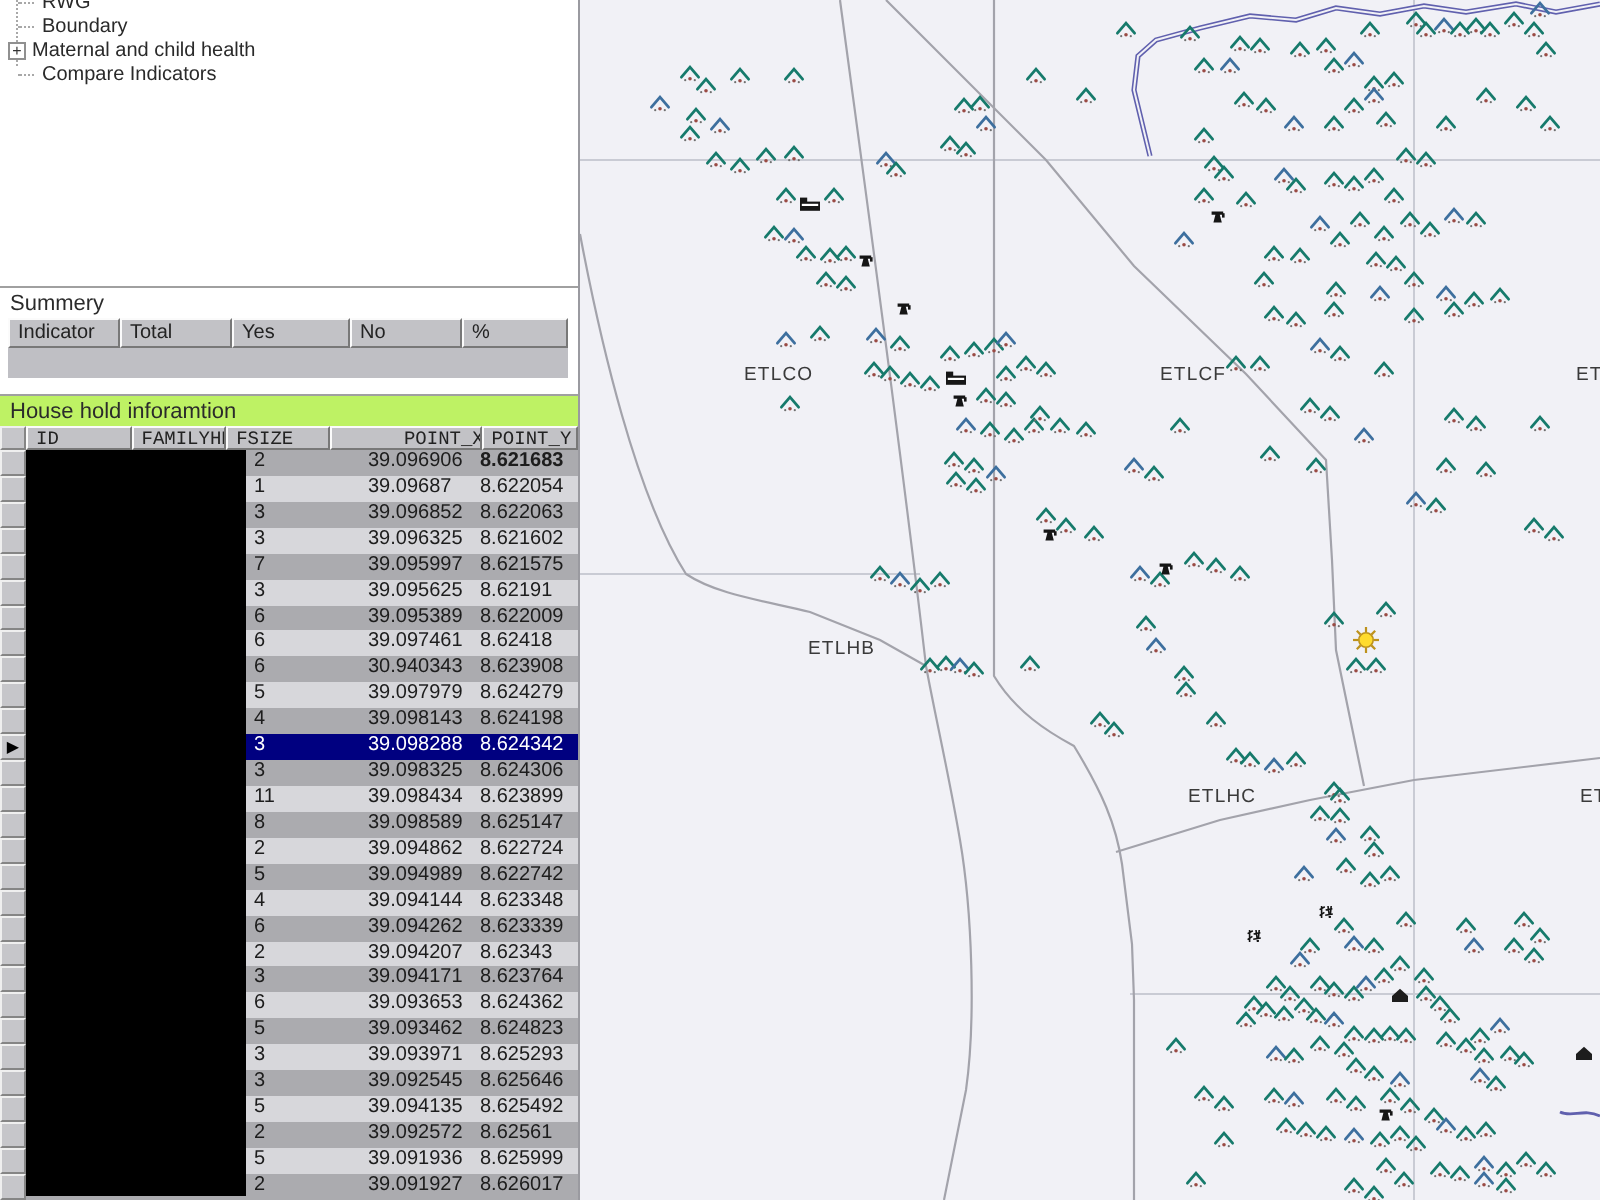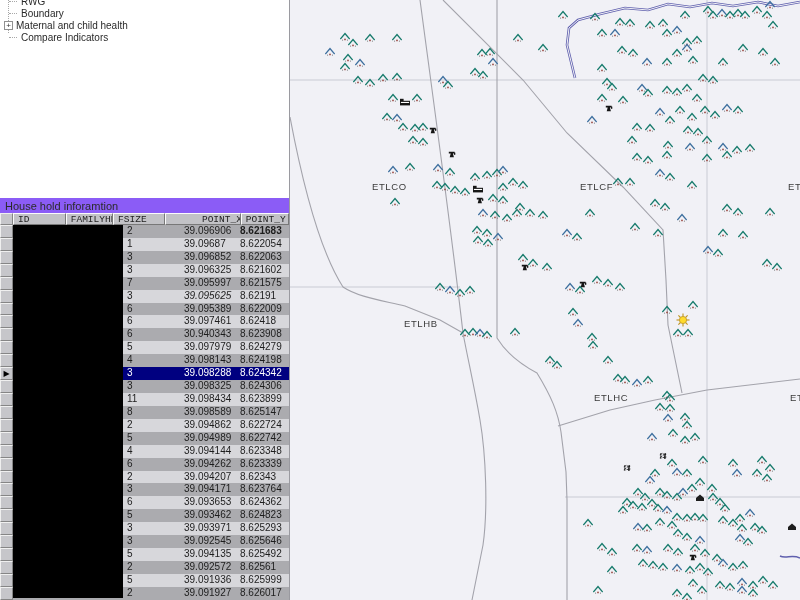--- a/index.html
+++ b/index.html
@@ -21,21 +21,21 @@
   
   #summary-panel{position:absolute;left:0;top:143px;width:289px;height:55px;
                  border-top:1px solid #a0a0a0;border-bottom:1px solid #a0a0a0;background:#fff;box-sizing:border-box;}
   .panel-title{font-size:11px;color:#2b2b2b;padding:2px 5px 1px 5px;}
   .sum-row{display:flex;margin-left:4px;}
   .sum-cell{height:15px;background:#c2c2c6;border:1px solid;border-color:#fbfbfb #787878 #787878 #fbfbfb;
             box-sizing:border-box;font-size:10px;color:#232323;padding:1px 0 0 4px;overflow:hidden;}
   .sum-empty{height:15px;background:#bfbfc4;margin-left:4px;width:280px;}
 
   
-  #household-panel{position:absolute;left:0;top:198px;width:289px;height:402px;background:#8b5cf6;}
+  #household-panel{position:absolute;left:0;top:198px;width:289px;height:402px;background:#bef264;}
   #hh-table{position:absolute;left:0;top:15px;width:289px;}
   .hh-header{display:flex;font-family:Liberation Mono, monospace;}
   .hh-hcell{height:12px;background:#c2c2c6;border:1px solid;border-color:#fbfbfb #787878 #787878 #fbfbfb;
             box-sizing:border-box;font-size:9.5px;color:#222;padding:0 0 0 4px;line-height:11px;overflow:hidden;}
   .data-row{display:flex;height:12.93px;}
   .sel-cell{width:13px;box-sizing:border-box;background:#c6c6ca;border:1px solid;
             border-color:#efefef #858585 #858585 #efefef;font-size:8px;line-height:11px;color:#000;
             text-align:center;overflow:hidden;flex:none;}
   .cell{box-sizing:border-box;font-size:10px;line-height:12.9px;color:#1d1d1d;
         padding:0 0 0 4px;overflow:hidden;white-space:nowrap;flex:none;}
@@ -65,20 +65,31 @@
       <div class="tree-row">
         <span class="plusbox">+</span>
         <span class="tree-label">Maternal and child health</span>
       </div>
       <div class="tree-row">
         <span class="dash"></span>
         <span class="tree-label">Compare Indicators</span>
       </div>
     </div>
 
+  <div id="summary-panel">
+    <div class="panel-title">Summery</div>
+    <div class="sum-row" id="summary-header">
+        <div class="sum-cell" style="width: 56px;">Indicator</div>
+        <div class="sum-cell" style="width: 56px;">Total</div>
+        <div class="sum-cell" style="width: 59px;">Yes</div>
+        <div class="sum-cell" style="width: 56px;">No</div>
+        <div class="sum-cell" style="width: 53px;">%</div>
+      </div>
+    <div class="sum-empty"></div>
+  </div>
 
   <div id="household-panel">
     <div class="panel-title">House hold inforamtion</div>
     <div id="hh-table">
         <div class="hh-header">
           <div class="sel-cell" style="height: 12px;"></div>
           <div class="hh-hcell" style="width: 58px;">ID</div>
           <div class="hh-hcell" style="width: 52px;">FAMILYHEA</div>
           <div class="hh-hcell" style="width: 57px;">FSIZE</div>
           <div class="hh-hcell" style="width: 80px; padding-left: 36px;">POINT_X</div>
@@ -122,21 +133,21 @@
           <div class="cell" style="width: 52px;"></div>
           <div class="cell" style="width: 57px;">7</div>
           <div class="cell" style="width: 56px;">39.095997</div>
           <div class="cell" style="width: 53px;">8.621575</div>
         </div>
         <div class="data-row odd">
           <div class="sel-cell"></div>
           <div class="cell" style="width: 58px;"></div>
           <div class="cell" style="width: 52px;"></div>
           <div class="cell" style="width: 57px;">3</div>
-          <div class="cell" style="width: 56px; font-style: italic;">39.095625</div>
+          <div class="cell" style="width: 56px;">39.095625</div>
           <div class="cell" style="width: 53px;">8.62191</div>
         </div>
         <div class="data-row even">
           <div class="sel-cell"></div>
           <div class="cell" style="width: 58px;"></div>
           <div class="cell" style="width: 52px;"></div>
           <div class="cell" style="width: 57px;">6</div>
           <div class="cell" style="width: 56px;">39.095389</div>
           <div class="cell" style="width: 53px;">8.622009</div>
         </div>

